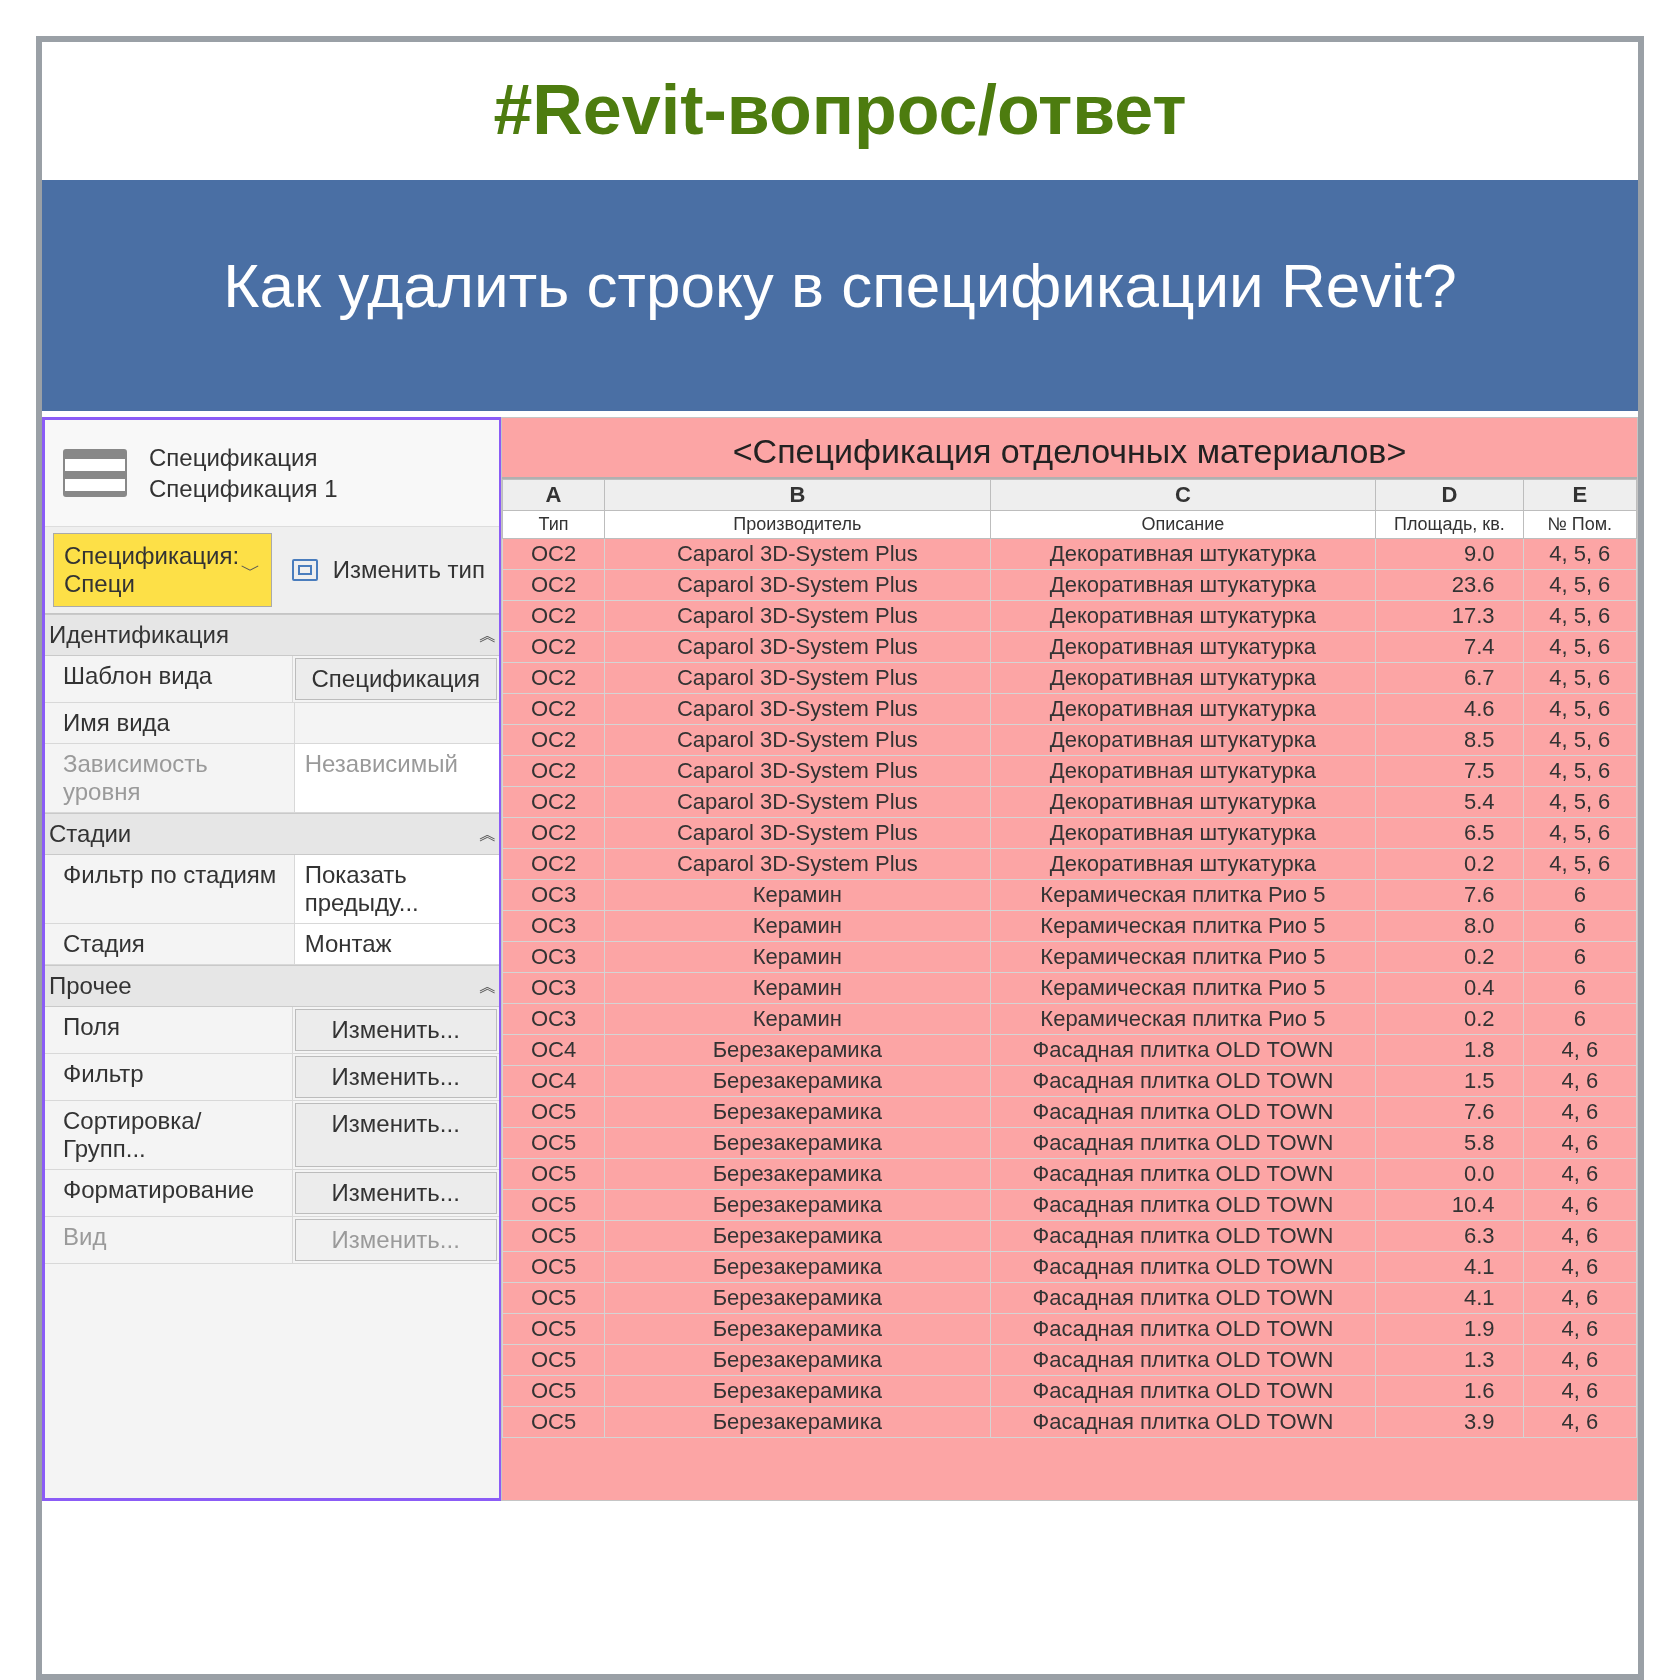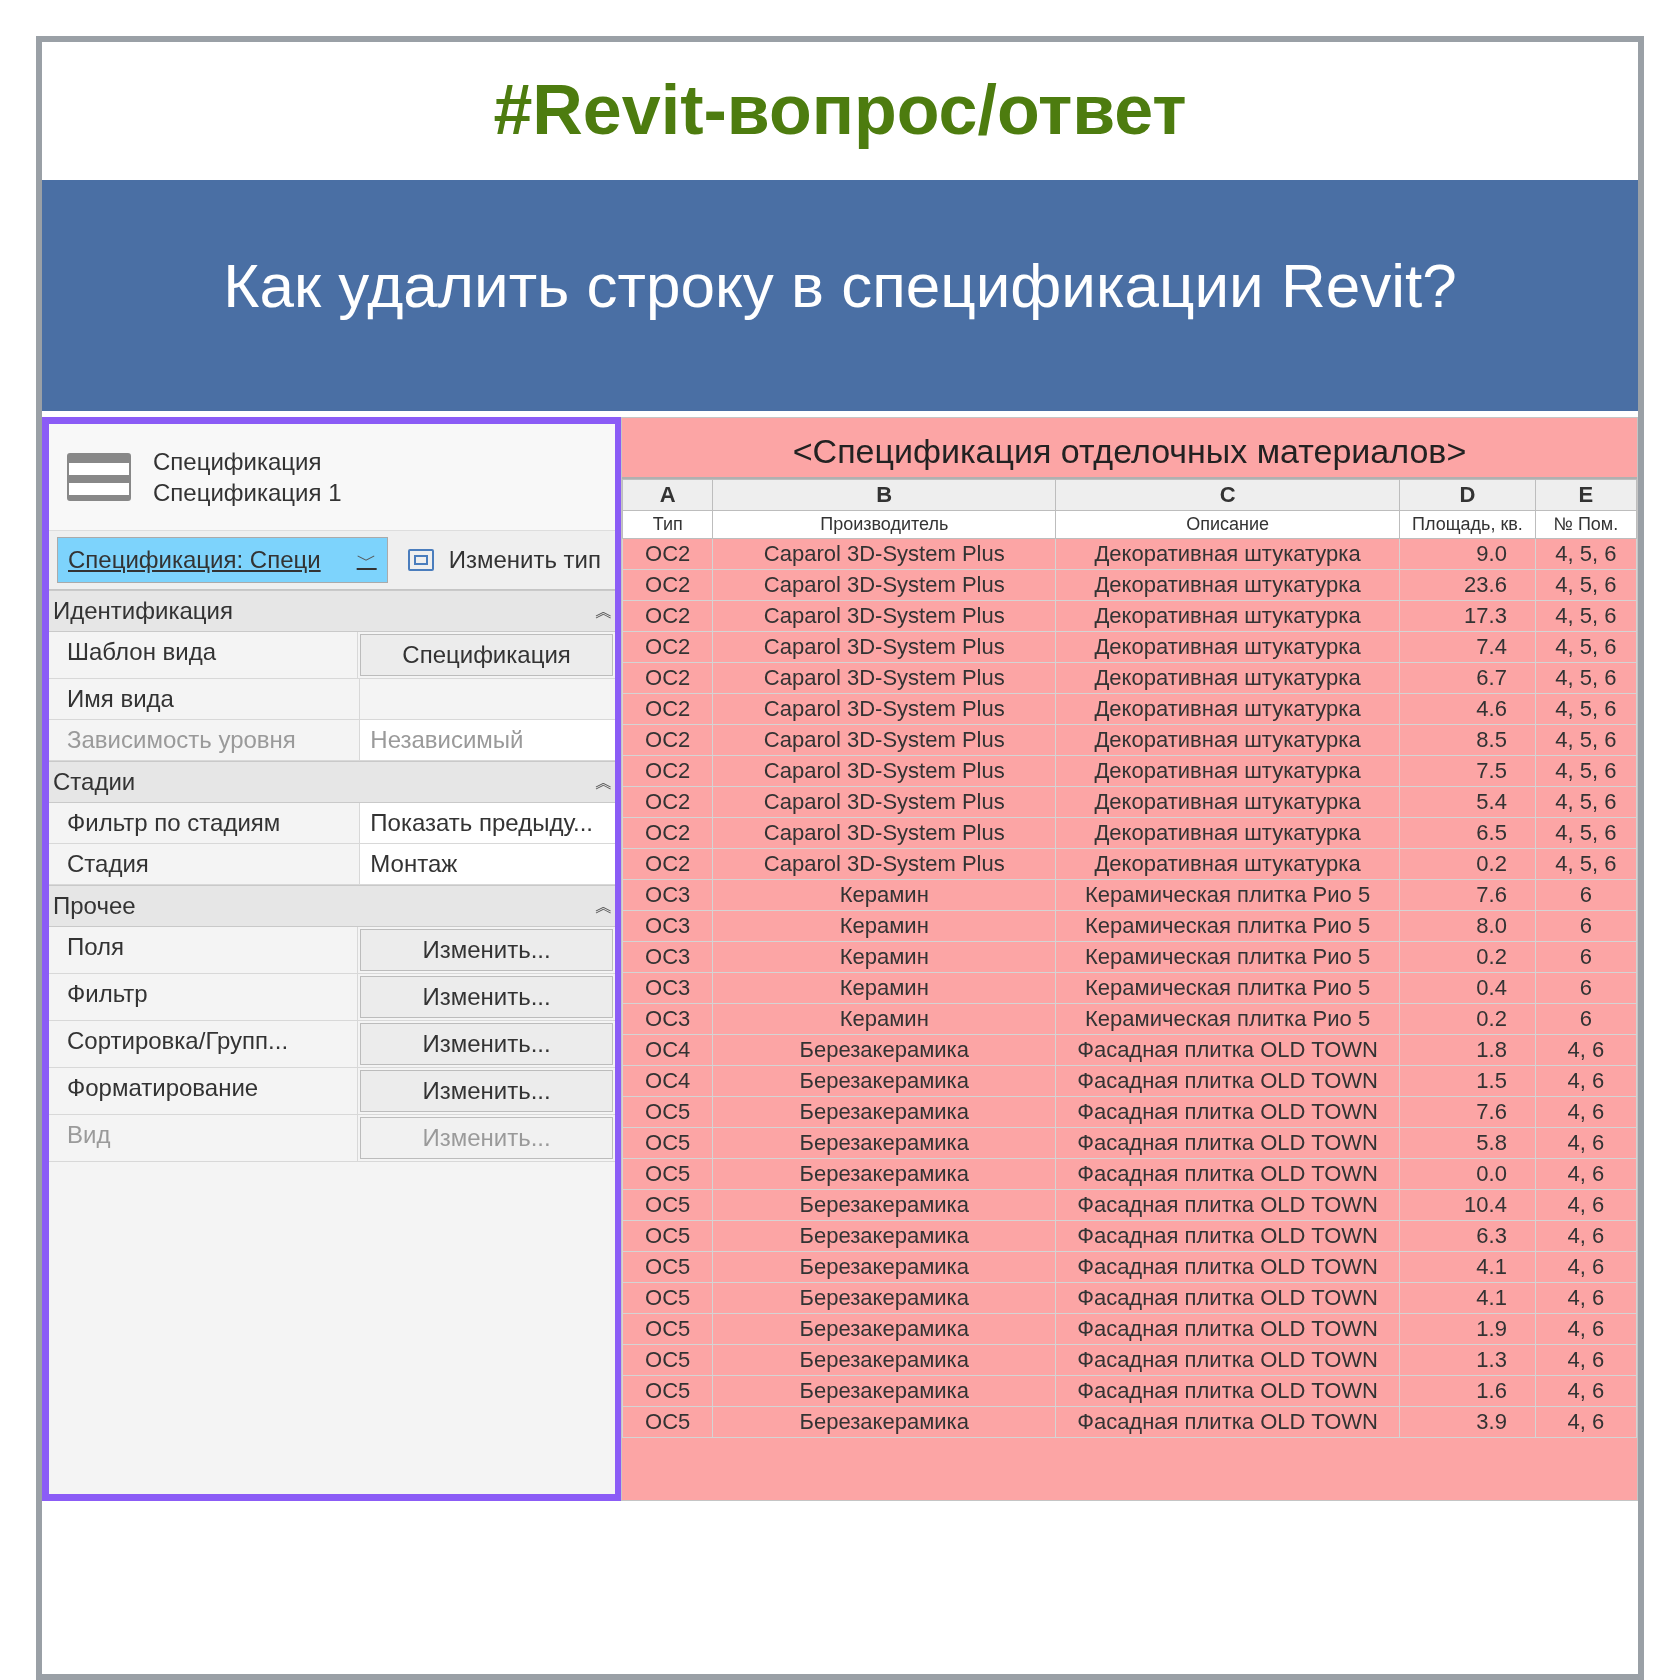--- a/index.html
+++ b/index.html
@@ -40,23 +40,23 @@
     text-align: center;
   }
   .workarea {
     display: flex;
     align-items: stretch;
     height: 1090px;
     padding-top: 6px;
   }
   
   .props {
-    width: 580px;
+    width: 460px;
     background: #f4f4f4;
-    border: 7px solid #8b5cf6;
+    border: 3px solid #8b5cf6;
     font-size: 24px;
     color: #333;
   }
   .props-header {
     display: flex;
     align-items: center;
     gap: 22px;
     padding: 22px 18px;
     border-bottom: 1px solid #ddd;
     background: #f8f8f8;
@@ -78,24 +78,23 @@
     border-bottom: 1px solid #c5c5c5;
     background: #efefef;
   }
   .type-select {
     flex: 1;
     display: flex;
     align-items: center;
     justify-content: space-between;
     padding: 8px 10px;
     border: 1px solid #aaa;
-    background: #7dd3fc;
+    background: #fde047;
     margin: 6px 6px 6px 8px;
     font-size: 24px;
-    text-decoration: underline;
   }
   .chev { font-size: 20px; color: #555; }
   .edit-type {
     display: flex;
     align-items: center;
     gap: 15px;
     padding: 10px 14px;
     cursor: pointer;
   }
   .edit-type-icon {

